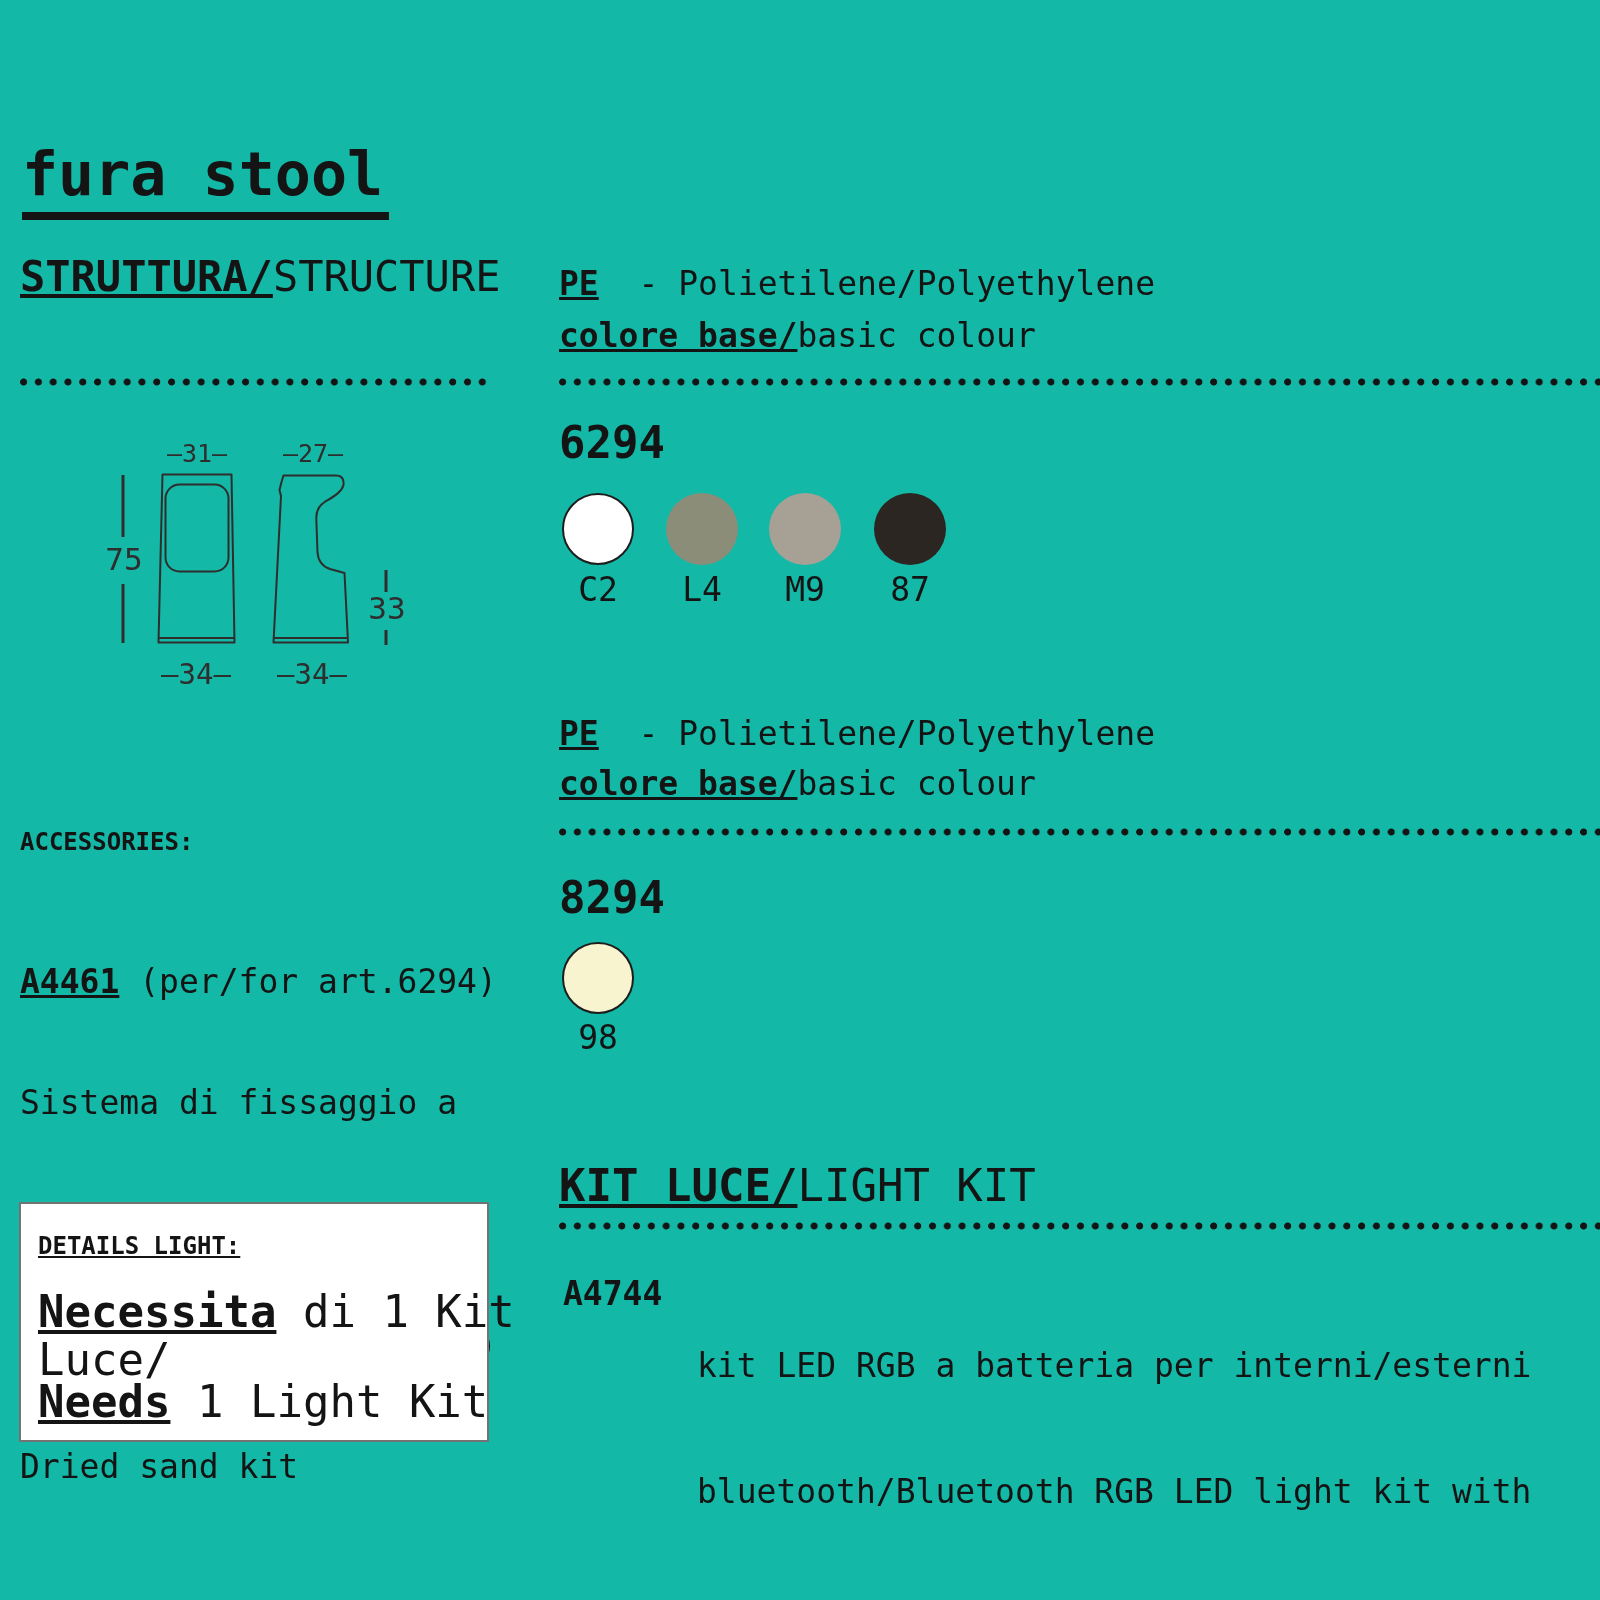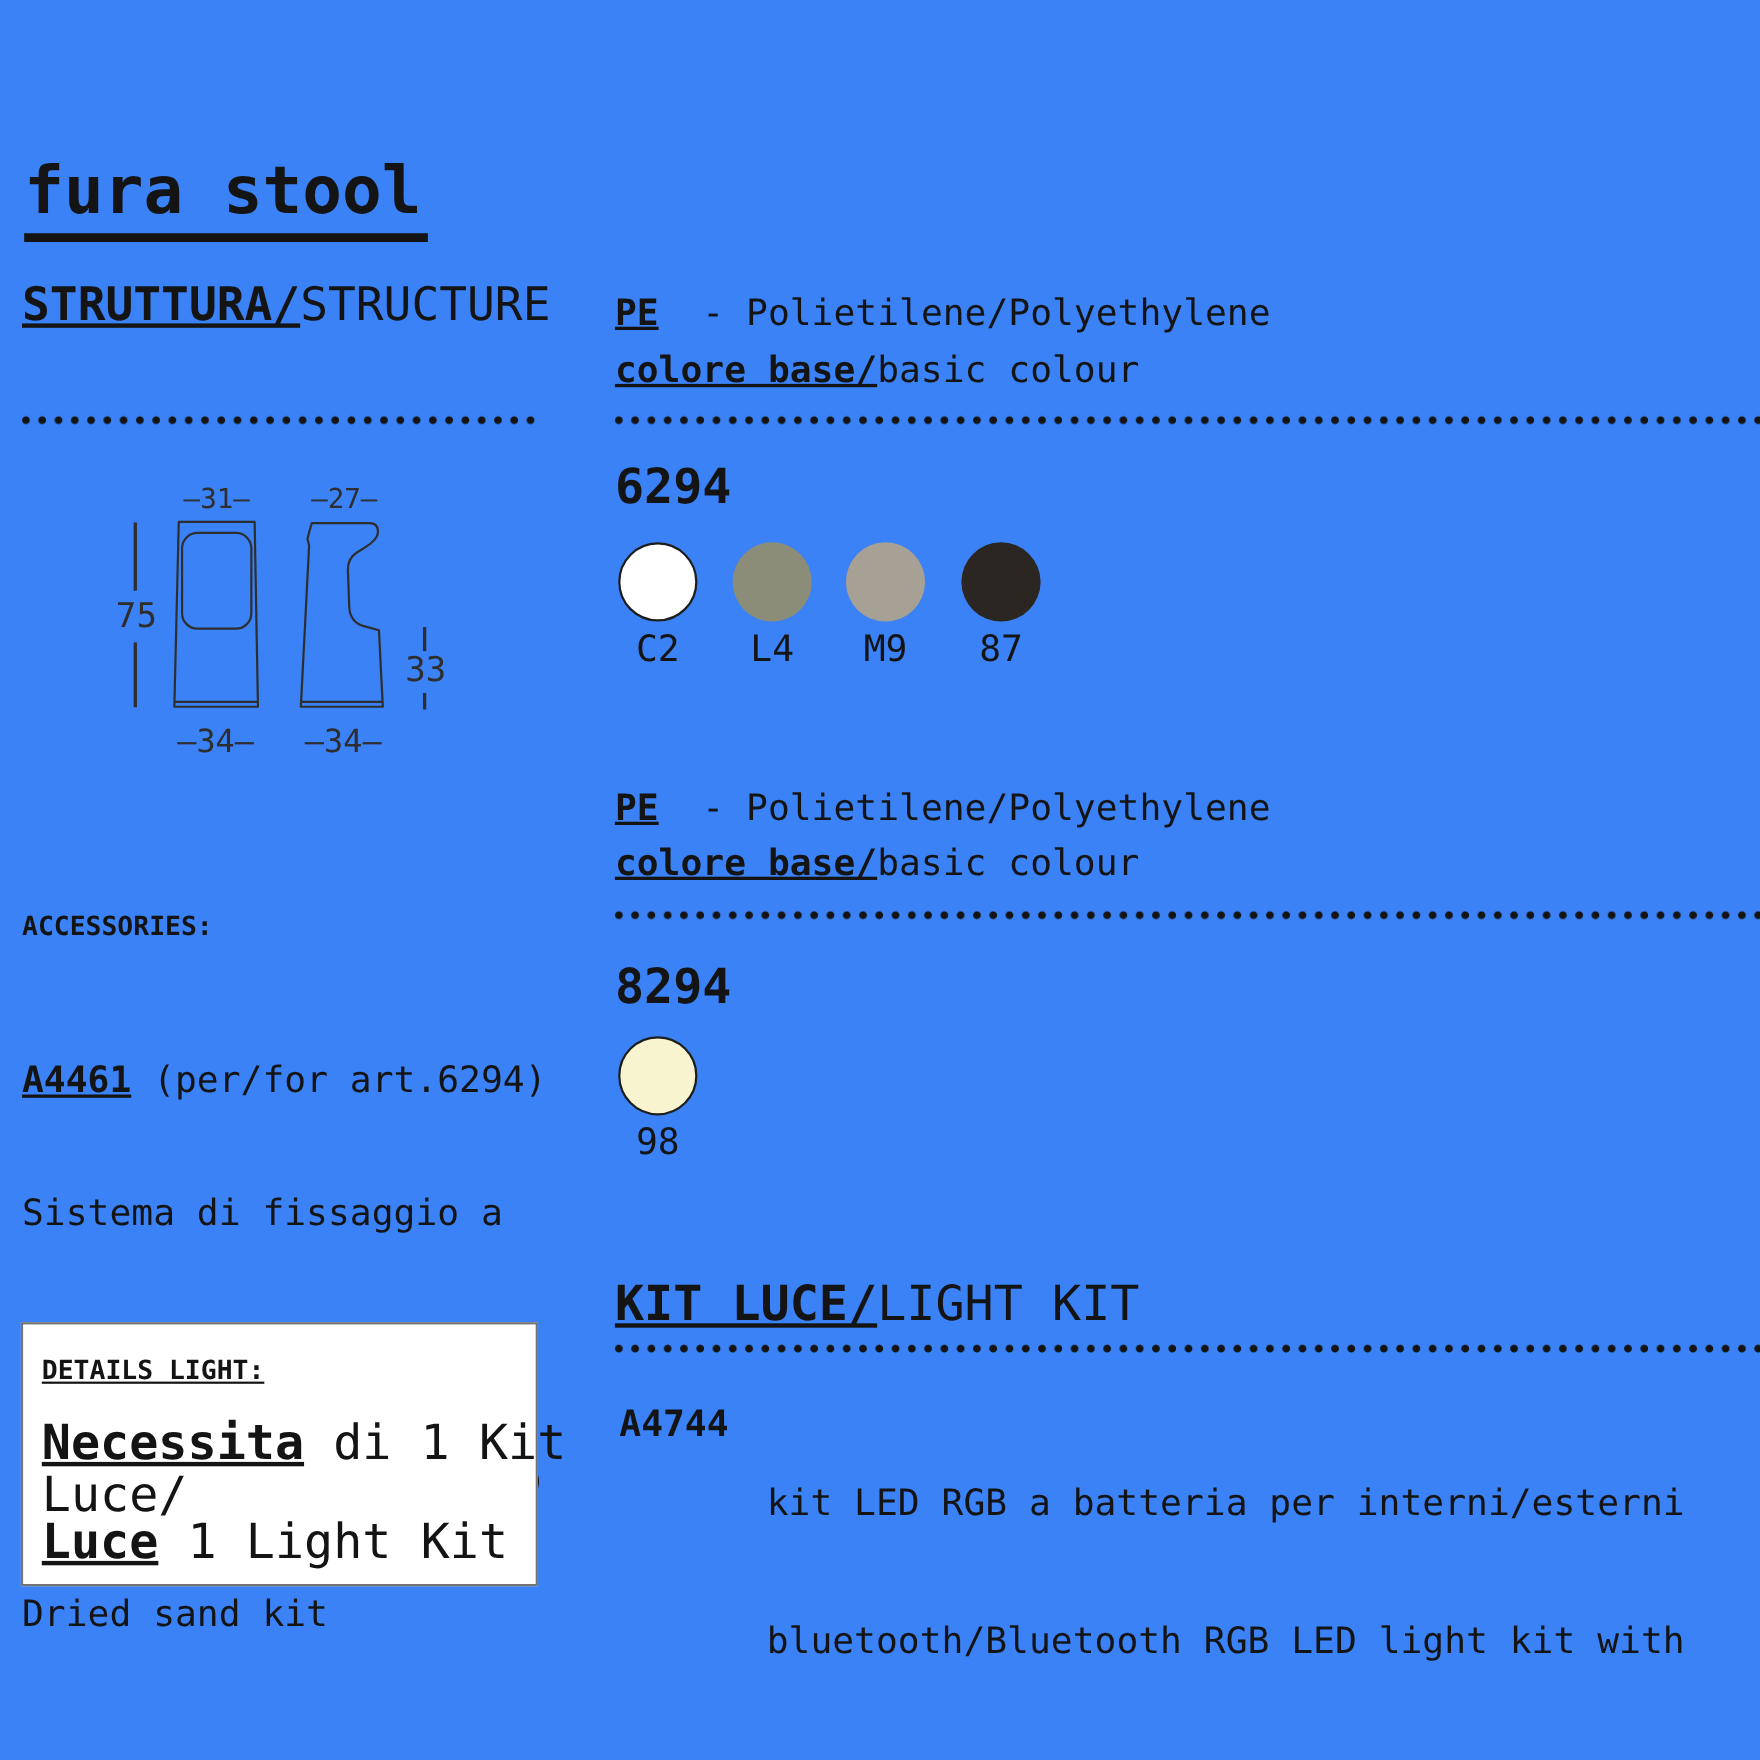--- a/index.html
+++ b/index.html
@@ -1,19 +1,19 @@
 <!DOCTYPE html>
 <html><head>
 <meta charset="utf-8">
 <style>
   html,body{margin:0;padding:0;background:#ffffff;}
   #page{
     position:relative;
     width:1600px;height:1600px;
-    background:#3b82f6;
+    background:#14b8a6;
     overflow:hidden;
     font-family:"DejaVu Sans Mono","Liberation Mono",monospace;
     color:#141414;
   }
   .abs{position:absolute;}
   .run-b{font-weight:bold;text-decoration:underline;}
   .run-i{}
   .run-r{font-weight:normal;font-style:normal;}
   .t33{font-size:33px;line-height:1.2;white-space:pre;}
   .t34{font-size:44px;line-height:1.2;white-space:pre;}
@@ -95,21 +95,21 @@
     <div><span class="run-r">Sistema di fissaggio a</span></div>
     <div><span class="run-r">terra/</span><span class="run-i">Fixing kit system</span></div>
     <div><span class="run-b">A4601</span><span class="run-r"> (per/</span><span class="run-i">for art</span><span class="run-r">.6294)</span></div>
     <div><span class="run-i">Dried sand kit</span></div>
   </div>
 
   <div class="abs details-box" style="left:19px;top:1202px;width:470px;height:240px;">
     <div class="abs t38" style="left:17px;top:28px;"><span class="run-b">DETAILS LIGHT:</span></div>
     <div class="abs t34" style="left:17px;top:82px;"><span class="run-b">Necessita</span><span class="run-r"> di 1 Kit</span></div>
     <div class="abs t34" style="left:17px;top:130px;"><span class="run-r">Luce/</span></div>
-    <div class="abs t34" style="left:17px;top:172px;"><span class="run-b">Luce</span><span class="run-r"> </span><span class="run-i">1 Light Kit</span></div>
+    <div class="abs t34" style="left:17px;top:172px;"><span class="run-b">Needs</span><span class="run-r"> </span><span class="run-i">1 Light Kit</span></div>
   </div>
 
   <div class="abs t33" style="left:559px;top:264px;"><span class="run-b">PE</span><span class="run-r">  - Polietilene/</span><span class="run-i">Polyethylene</span></div>
   <div class="abs t33" style="left:559px;top:316px;"><span class="run-b">colore base/</span><span class="run-i">basic colour</span></div>
 
   <div class="abs dots" style="left:559px;top:378px;width:1041px;"></div>
 
   <div class="abs t34" style="left:559px;top:417px;font-weight:bold;">6294</div>
 
   <div class="abs swatch outlined" style="left: 562px; top: 493px; background-color: rgb(255, 255, 255);"></div>

